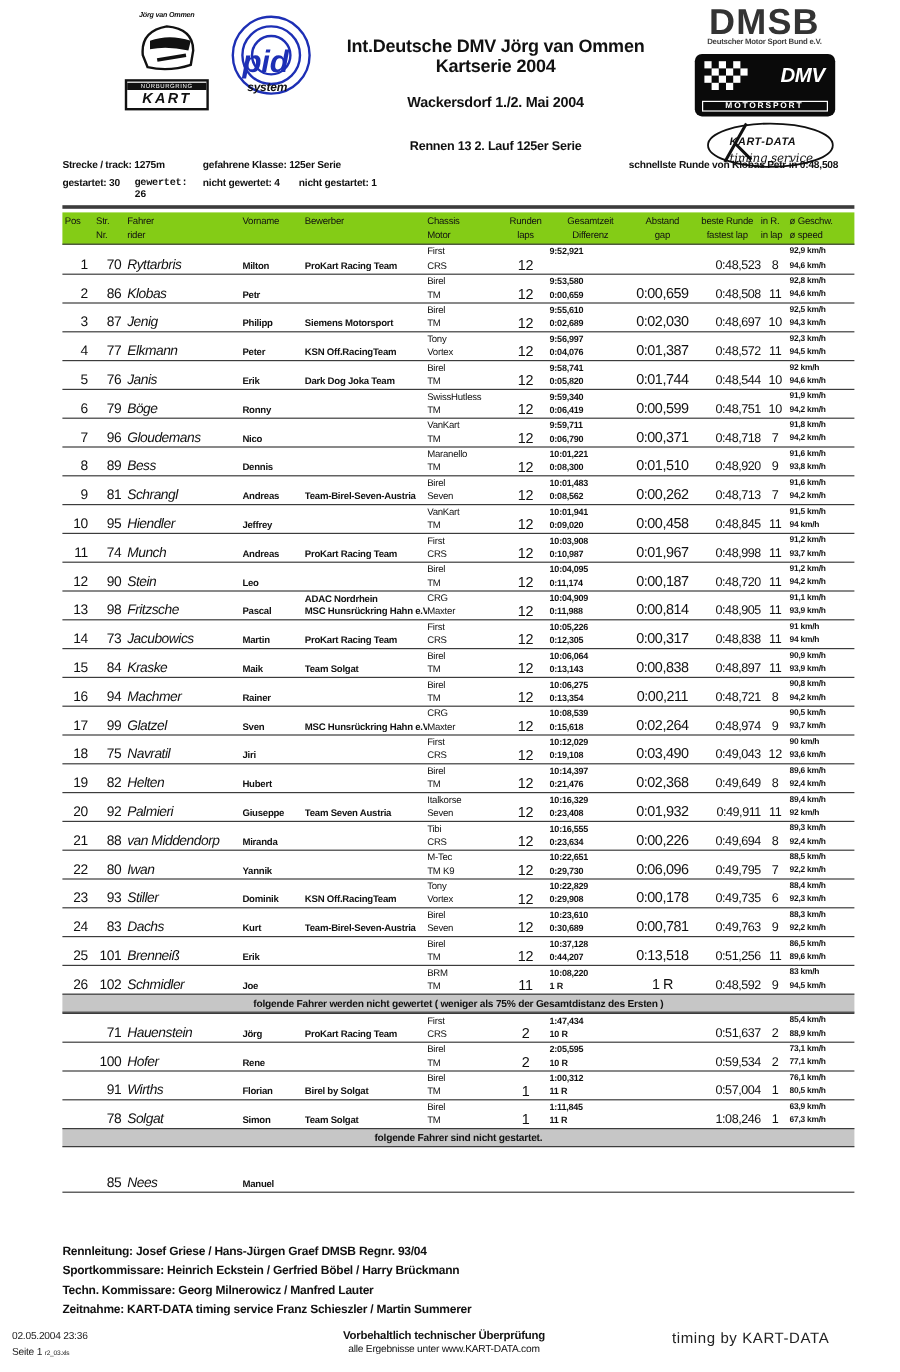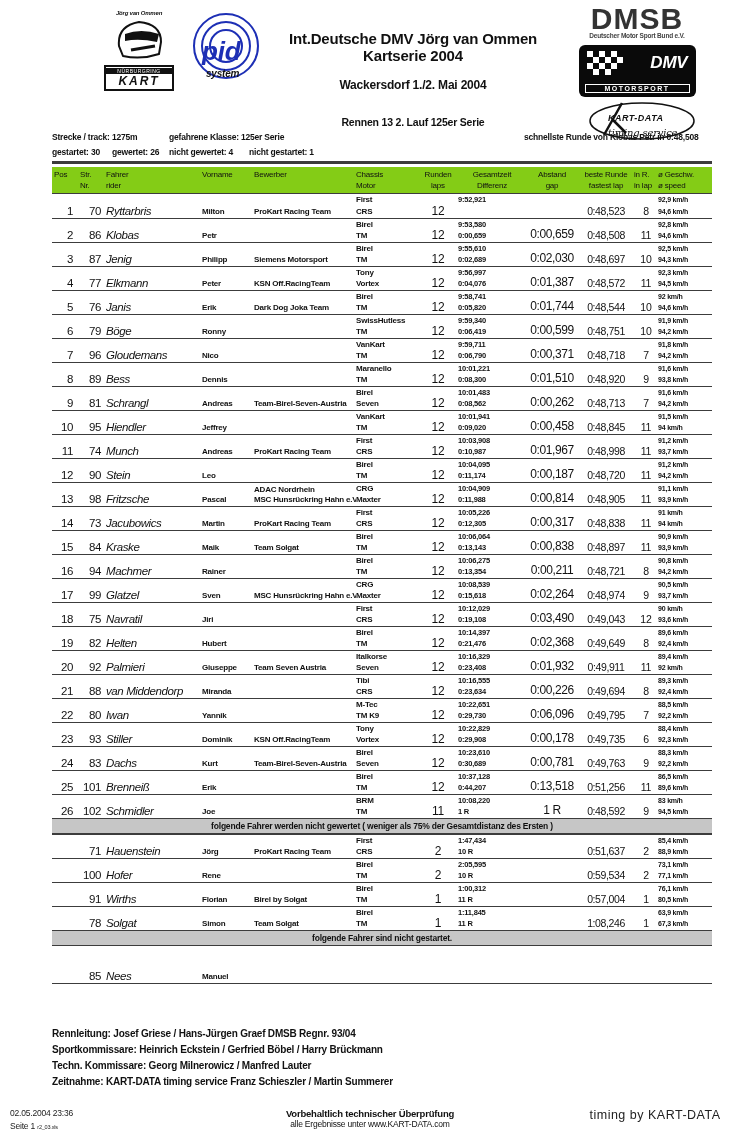--- a/index.html
+++ b/index.html
@@ -33,63 +33,63 @@
   .kd-txt { position:absolute; left:26px; top:14px; font-size:9px; font-weight:700; font-style:italic; letter-spacing:0.5px; }
   .kd-sub { position:absolute; left:26px; top:28px; font-family:"DejaVu Serif", serif; font-style:italic; font-size:10px; }
 
   
   .info { margin-top:8px; font-size:8.5px; font-weight:700; }
   .i-l1 { display:flex; }
   .i-track { width:117px; }
   .i-class { flex:1; }
   .i-fast { text-align:left; width:188px; }
   .i-l2 { display:flex; margin-top:5px; }
-  .i-started { width:60px; } .i-class2 { width:57px; } .i-nc { width:80px; }
+  .i-started { width:60px; } .i-class2 { width:57px;font-family:Liberation Mono, monospace; } .i-nc { width:80px; }
   .rule { height:3px; background:#3c3c3c; margin-top:4px; }
 
   
   .grid { display:grid; grid-template-columns:26px 28px 96px 52px 102px 62px 40px 68px 52px 56px 24px 54px; }
   .thead { background:#84cc16; border-bottom:1.5px solid #3c3c3c; margin-top:3px; padding:2px 0; }
   .hc { font-size:8px; font-weight:400; line-height:11px; }
   .hc.k-pos,.hc.k-nr { text-align:left; padding-left:2px; }
   .hc.k-laps,.hc.k-total,.hc.k-gap,.hc.k-best { text-align:center; }
   .row { min-height:24px; border-top:1.5px solid #3c3c3c; padding:1px 0; }
   .row:first-child { border-top:none; }
   .c { display:flex; flex-direction:column; justify-content:flex-end; overflow:hidden; }
   .c.two { justify-content:space-between; }
   .c .ln { line-height:10px; }
   .pos,.nr { font-size:11.5px; letter-spacing:-0.4px; text-align:right; padding-right:5px; line-height:12px; }
   .name { font-size:11.5px; letter-spacing:-0.4px; line-height:12px; white-space:nowrap;font-style:italic; }
   .name.it { font-style:italic; }
   .first { font-size:8px; font-weight:700; line-height:10px; }
   .team { font-size:8px; font-weight:600; }
   .team .ln { line-height:10px; white-space:nowrap; }
-  .chm { font-size:8px; font-weight:700; }
+  .chm { font-size:8px; font-weight:400; }
   .laps { font-size:12px; text-align:center; line-height:12px; }
   .tt { font-size:7.5px; font-weight:600; }
   .gap { font-size:12px; text-align:center; letter-spacing:-0.4px; line-height:13px; }
-  .best { font-size:10.5px; text-align:center; letter-spacing:-0.4px; line-height:12px; }
+  .best { font-size:10.5px; text-align:right; letter-spacing:-0.4px; line-height:12px; }
   .inlap { font-size:10.5px; text-align:center; line-height:12px; }
   .spd { font-size:7px; font-weight:600; }
   .band { background:#c6c6c6; text-align:center; font-size:8.5px; font-weight:700;
           border-top:1.5px solid #3c3c3c; border-bottom:1.5px solid #3c3c3c; padding:2px 0; }
   .row.gaptop { margin-top:14px; border-top:none; }
   .row.lastrow { border-bottom:1.5px solid #3c3c3c; }
 
   
   .officials { margin-top:44px; font-size:10px; font-weight:600; }
   .officials div { margin-bottom:5px; }
   .bottom { position:absolute; left:10px; right:0; bottom:12px; display:flex; align-items:flex-start; }
   .b-left { width:170px; font-size:8.5px; color:#222; }
   .b-left .pg { margin-top:3px; font-size:8.5px; }
   .b-left .file { font-size:5.5px; }
   .b-center { flex:1; text-align:center; }
   .b-c1 { font-size:9.5px; font-weight:700; }
   .b-c2 { font-size:8.5px; }
-  .b-right { width:190px; text-align:center; font-size:12.5px; color:#222; letter-spacing:0.5px; }
+  .b-right { width:190px; text-align:left; font-size:12.5px; color:#222; letter-spacing:0.5px; }
 </style>
 </head>
 <body>
 
 <div class="page">
 
   <div class="hdr">
     <div class="logoL">
       <div class="helmet-wrap">
         <div class="helmet-arc">Jörg van Ommen</div>

